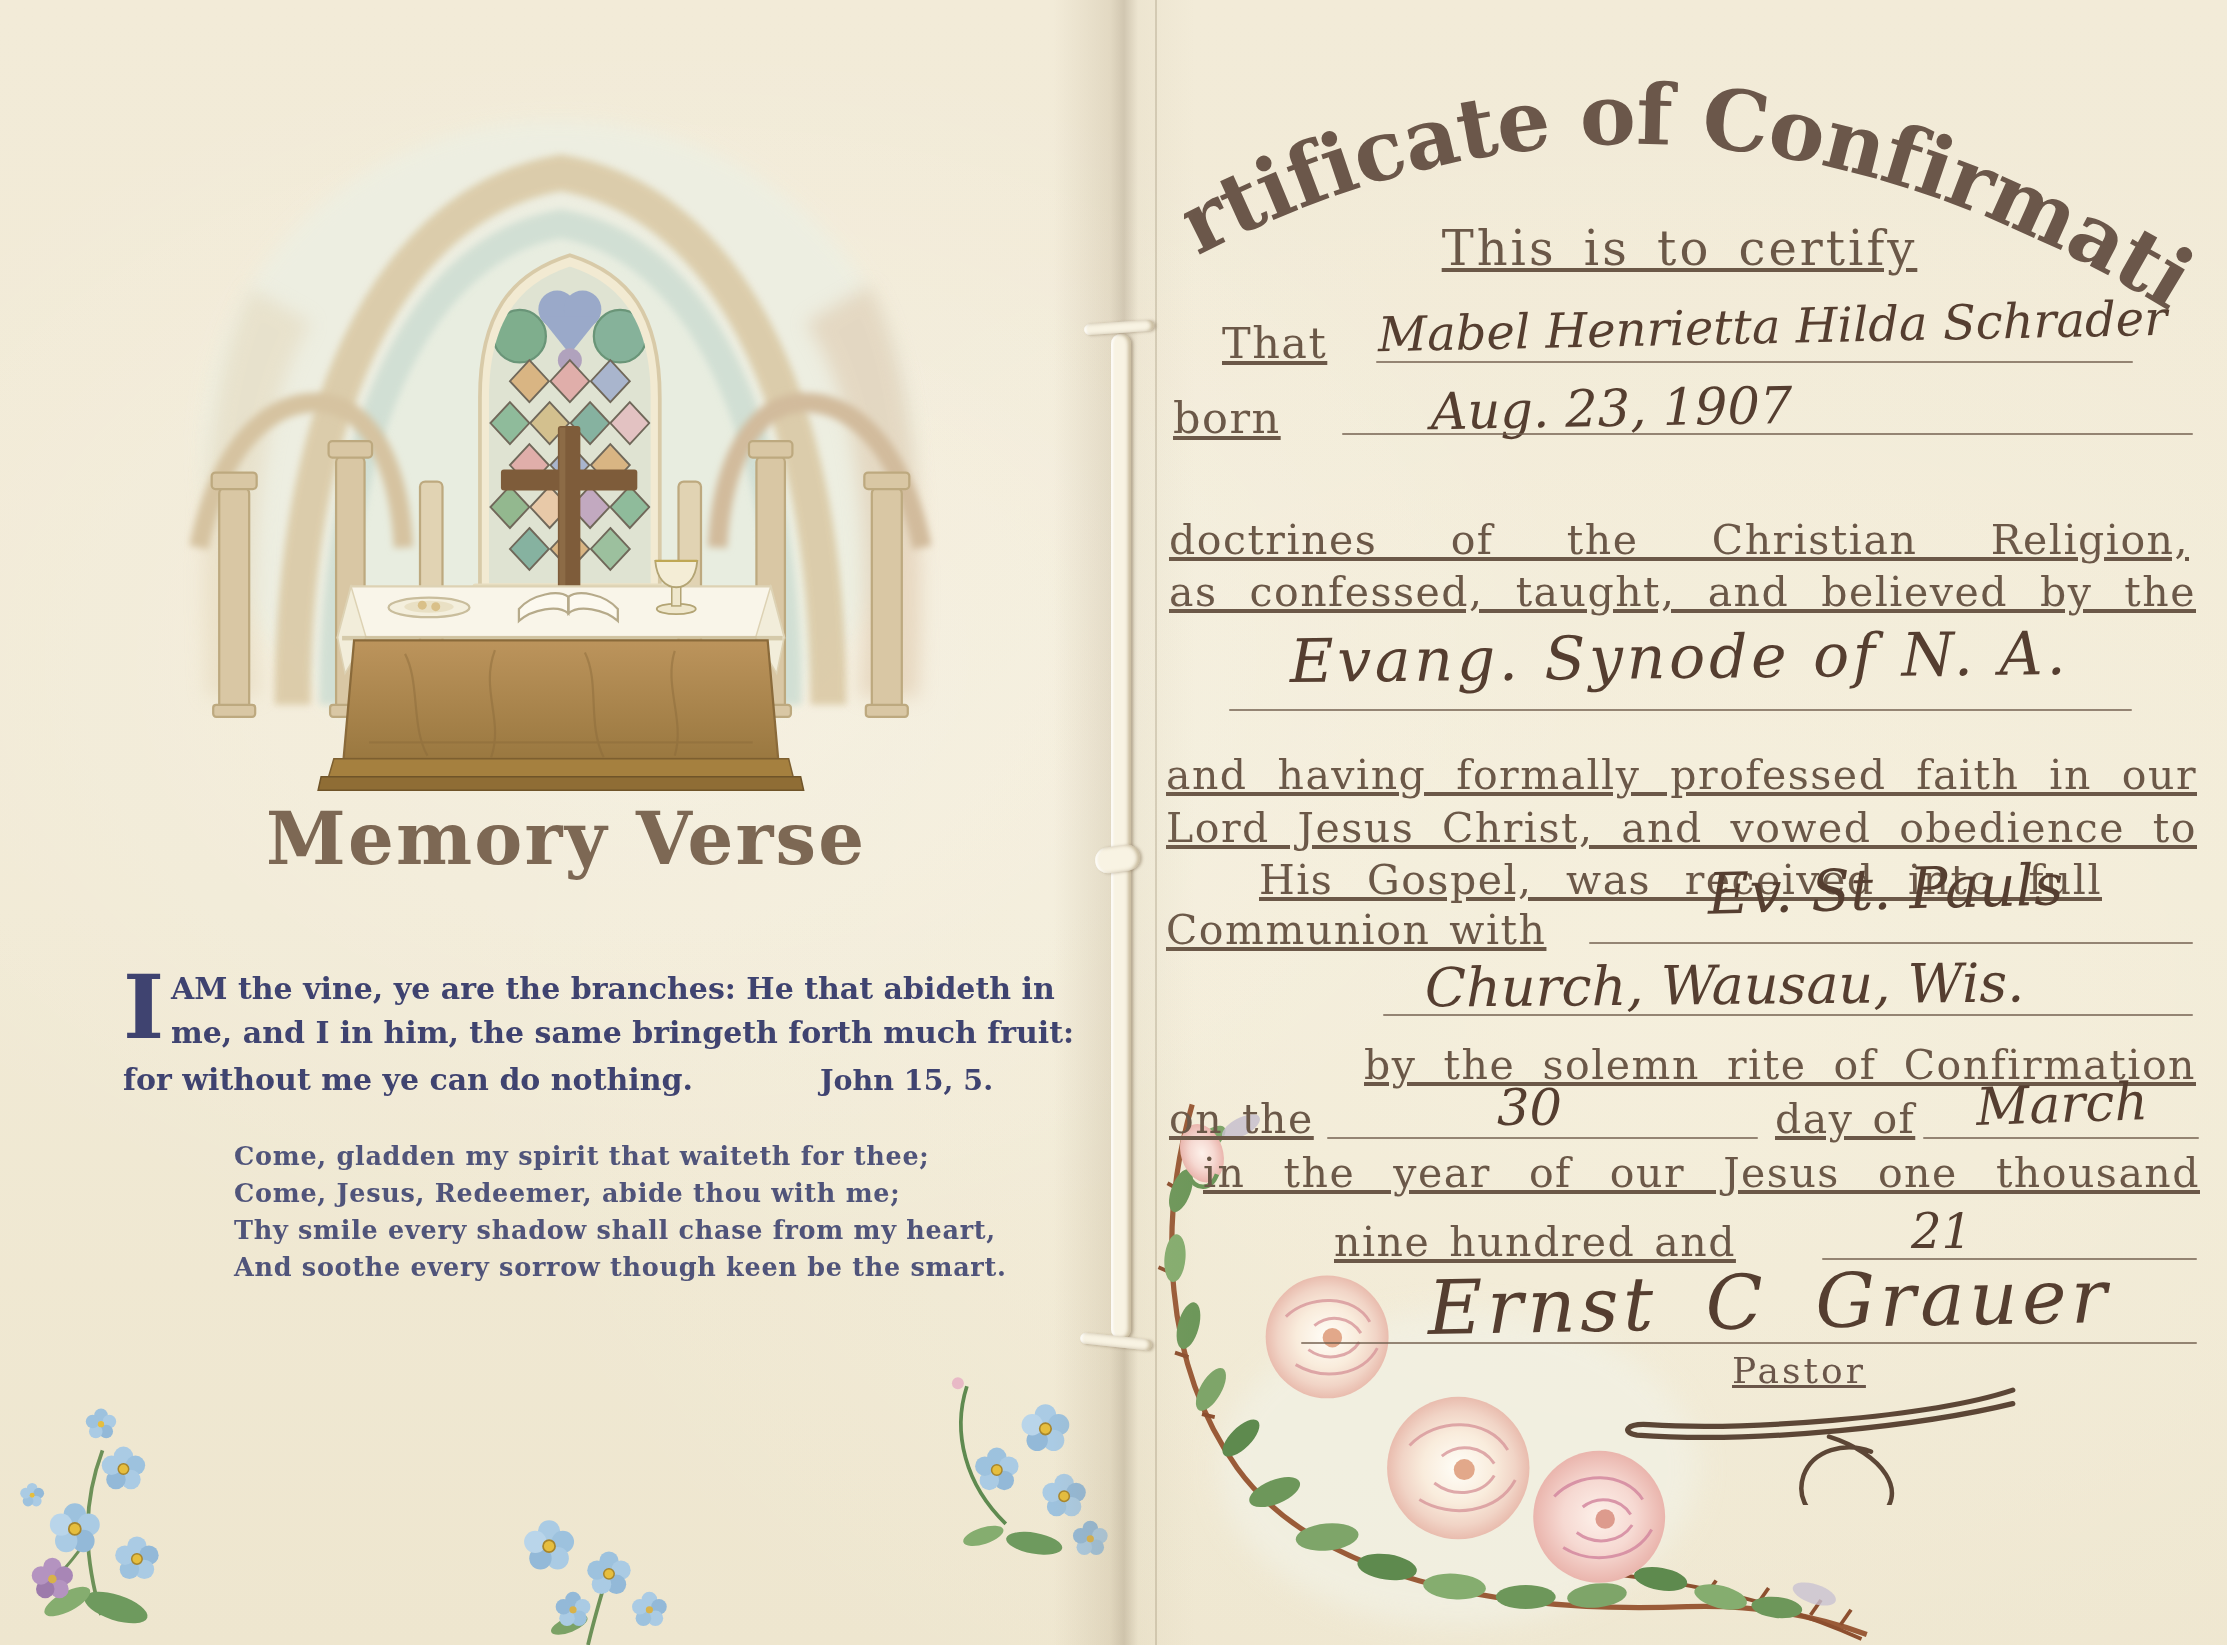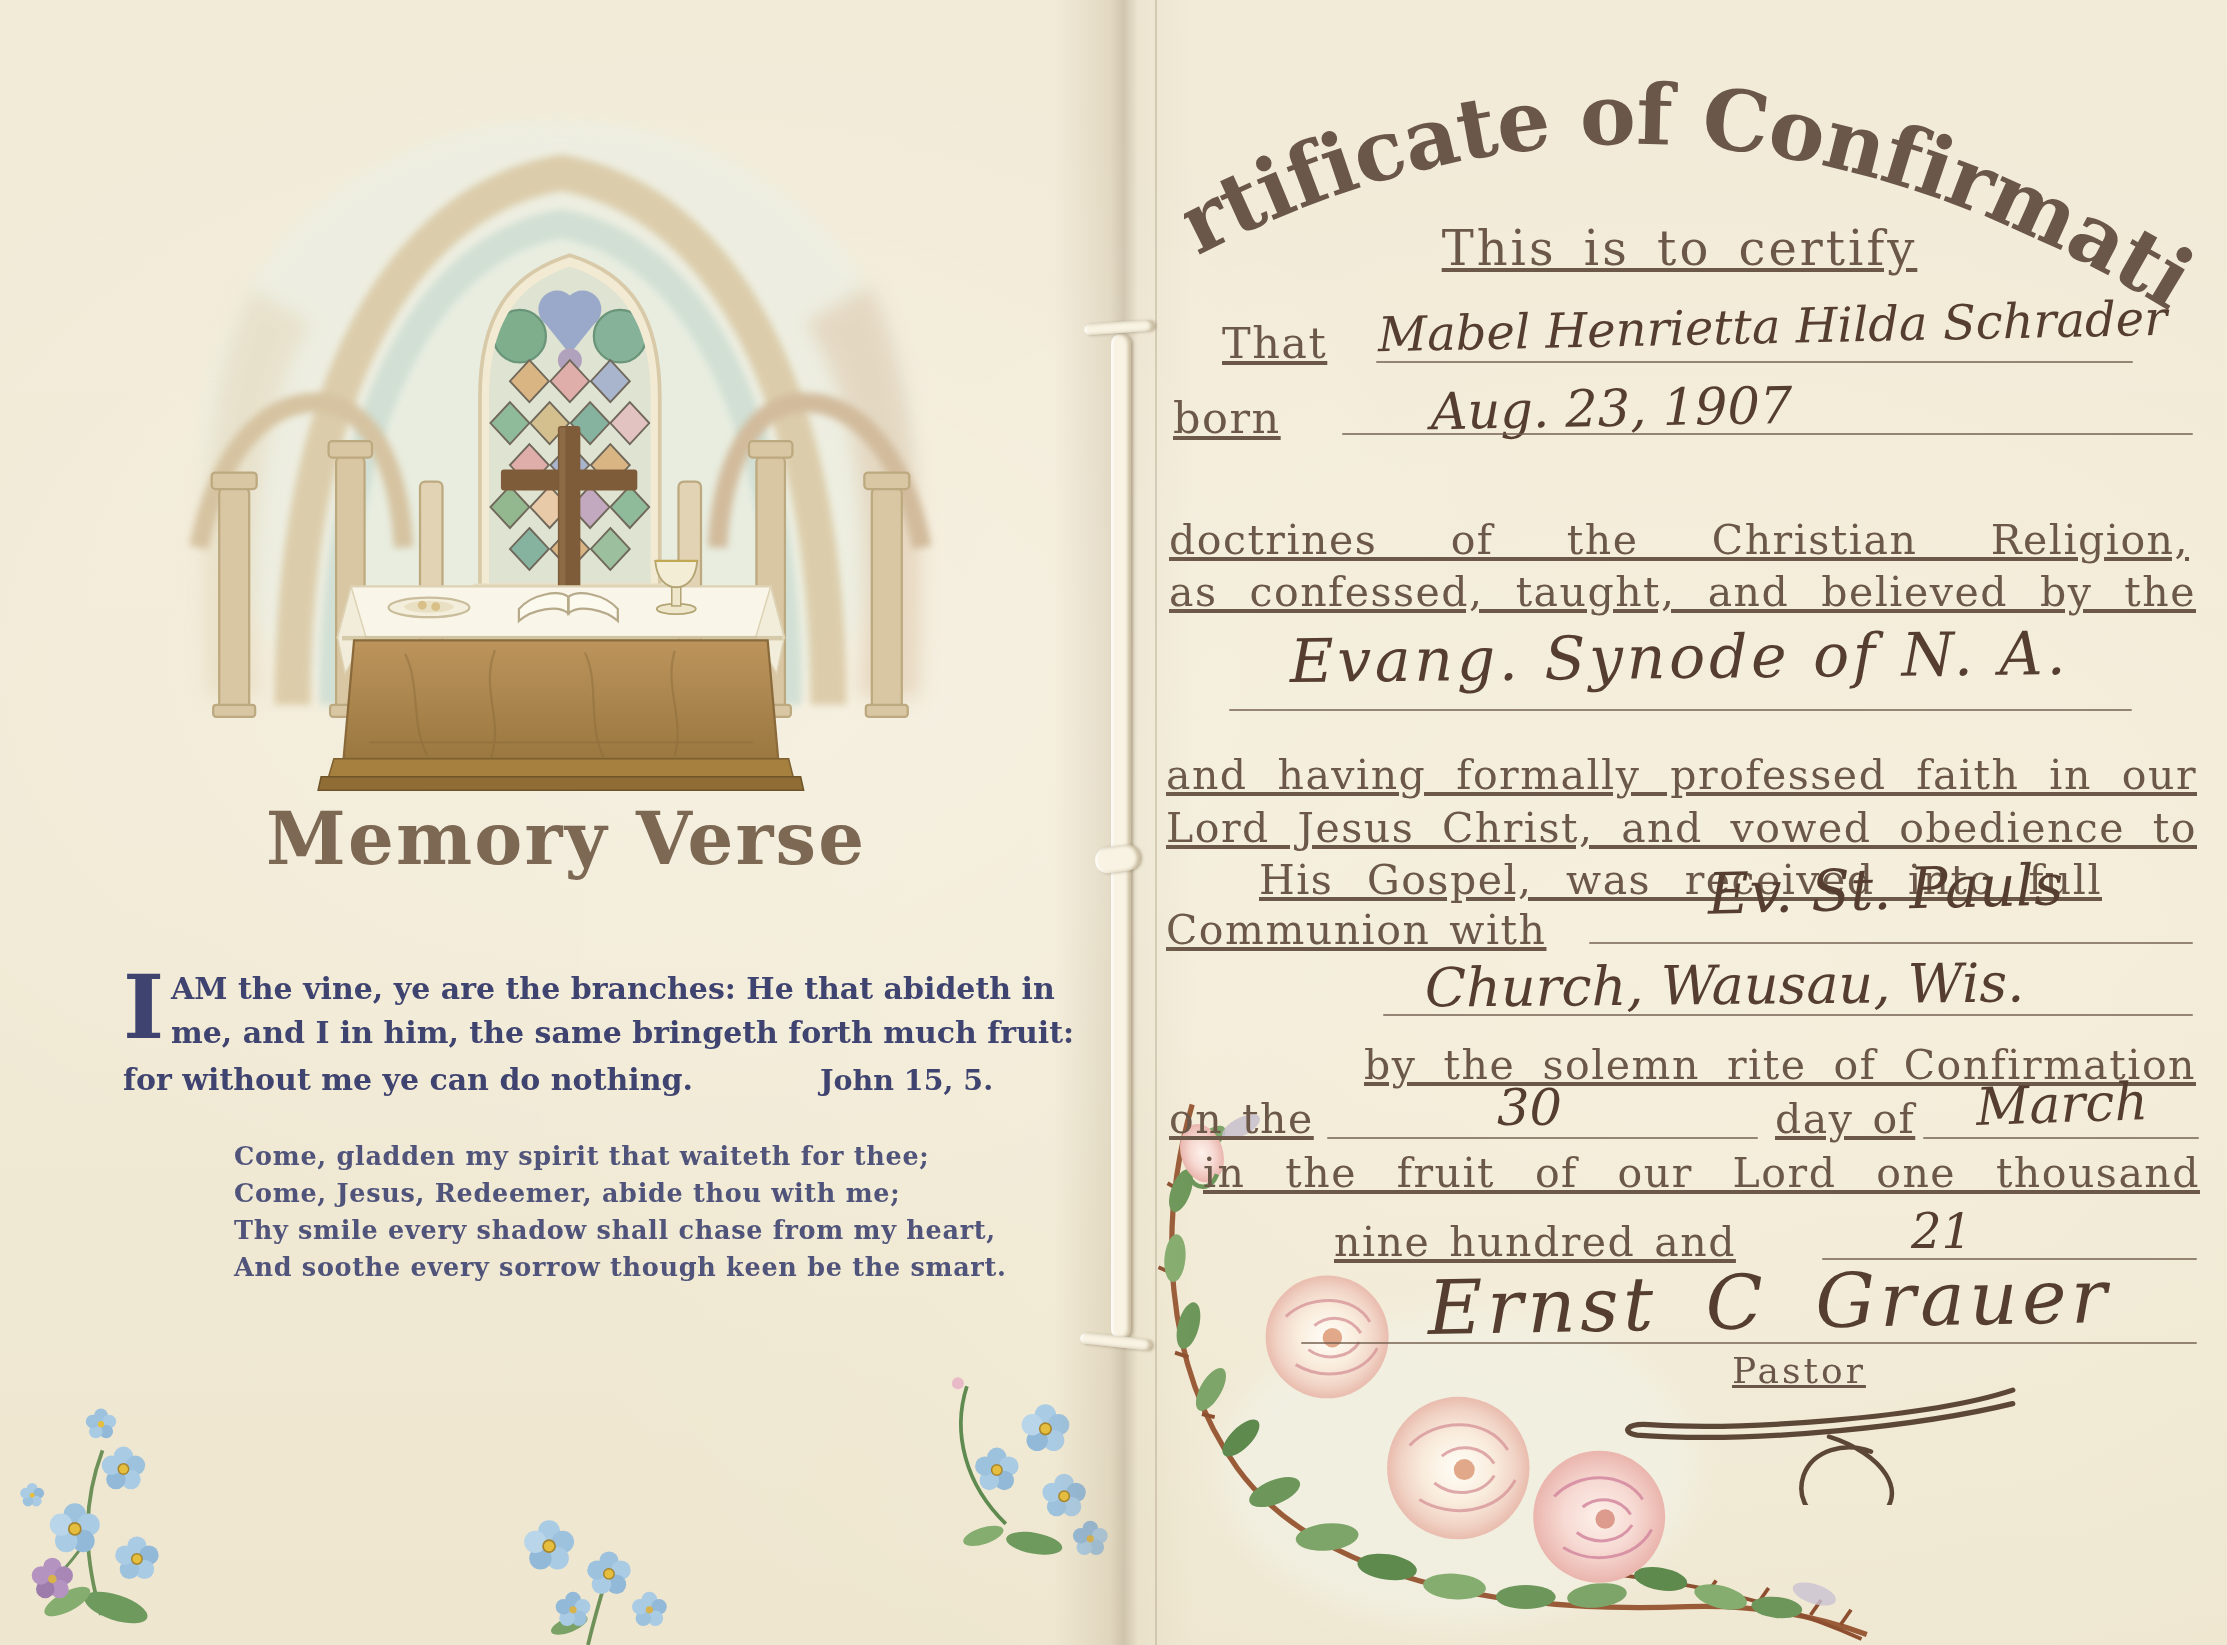--- a/index.html
+++ b/index.html
@@ -424,21 +424,21 @@
 
     <div class="abs print bodyline just" style="left:247px;top:1041px;width:832px;">by the solemn rite of Confirmation</div>
 
     <div class="abs print formlabel" style="left:52px;top:1095px;font-size:41px;">on the</div>
     <div class="abs hand center" style="left:225px;top:1078px;width:375px;font-size:51px;">30</div>
     <div class="rule" style="left:210px;top:1137px;width:431px;"></div>
     <div class="abs print formlabel" style="left:658px;top:1095px;font-size:41px;">day of</div>
     <div class="abs hand center" style="left:810px;top:1074px;width:270px;font-size:52px;transform:rotate(-2deg);">March</div>
     <div class="rule" style="left:806px;top:1137px;width:276px;"></div>
 
-    <div class="abs print bodyline just" style="left:86px;top:1149px;width:997px;">in the fruit of our Lord one thousand</div>
+    <div class="abs print bodyline just" style="left:86px;top:1149px;width:997px;">in the year of our Jesus one thousand</div>
     <div class="abs print formlabel" style="left:217px;top:1218px;font-size:41px;">nine hundred and</div>
     <div class="abs hand center" style="left:742px;top:1203px;width:165px;font-size:48px;">21</div>
     <div class="rule" style="left:705px;top:1258px;width:375px;"></div>
 
     <div class="abs hand center" style="left:225px;top:1258px;width:855px;font-size:75px;letter-spacing:4.5px;word-spacing:19.5px;transform:rotate(-1deg);">Ernst C Grauer</div>
     <div class="rule" style="left:184px;top:1342px;width:896px;"></div>
     <div class="abs print" style="left:615px;top:1350px;font-size:36px;letter-spacing:3px;color:#6a564a;">Pastor</div>
 
     <svg class="abs" style="left:487px;top:1381px;" width="435" height="124" viewBox="0 0 580 165">
       <path d="M545 12 C430 50 180 66 60 58 C30 56 22 68 44 72 C210 84 430 58 545 30" fill="none" stroke="#5c4636" stroke-width="7" stroke-linecap="round"></path>

